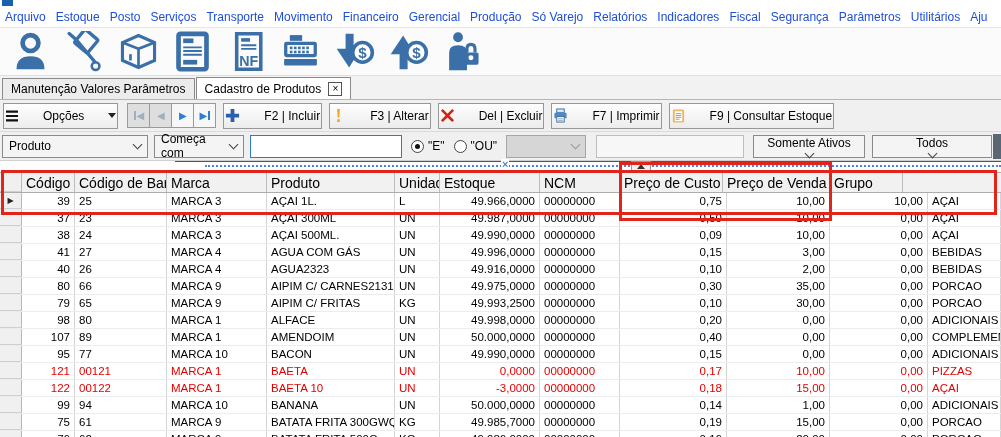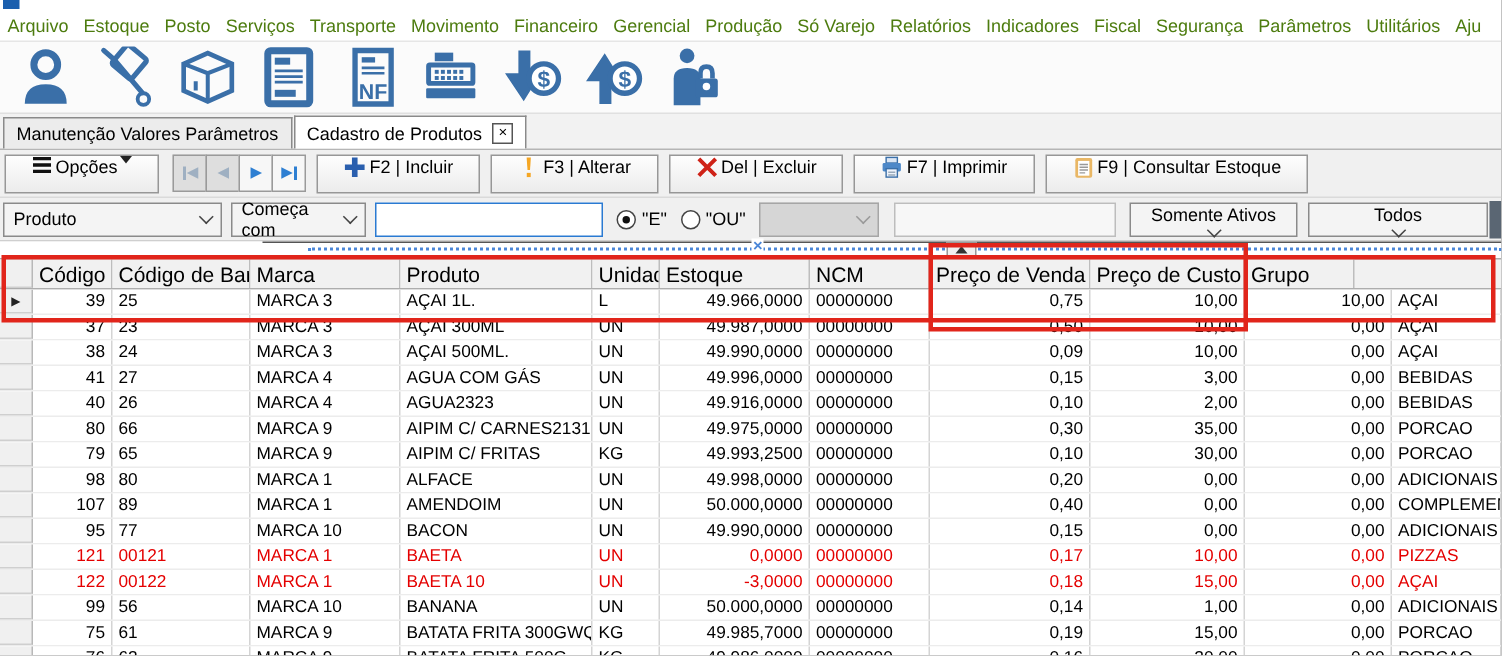--- a/index.html
+++ b/index.html
@@ -4,40 +4,40 @@
 <style>
   *{box-sizing:border-box;margin:0;padding:0;}
   html,body{background:#888;}
   .screen{position:relative;width:1001px;height:437px;background:#fff;overflow:hidden;
     font-family:"Liberation Sans","DejaVu Sans",sans-serif;color:#000;}
   
   .titlebar{height:6px;background:#fff;position:relative;}
   .win-ico{position:absolute;left:2px;top:0;width:11px;height:6px;background:#1b5fae;}
   
   .menubar{height:22px;display:flex;align-items:center;background:#fff;font-size:12px;
-    border-bottom:1px solid #e6e6e6;overflow:hidden;white-space:nowrap;color:#4d7c0f;}
+    border-bottom:1px solid #e6e6e6;overflow:hidden;white-space:nowrap;color:#1d4ed8;}
   .menu-item{padding:0 5px;cursor:default;}
   
   .icon-toolbar{height:48px;background:#fbfbfb;border-bottom:1px solid #e0e0e0;
     display:flex;align-items:center;gap:10px;padding-left:8px;}
   .tool-ico{width:44px;height:44px;display:flex;align-items:center;justify-content:center;}
   .tool-ico svg{width:41px;height:41px;display:block;}
   
   .tabbar{height:24px;background:#f2f2f2;display:flex;align-items:flex-end;padding-left:2px;
     border-bottom:1px solid #b5b5b5;}
   .tab{height:21px;border:1px solid #8a8a8a;border-bottom:none;background:#ececec;
     display:flex;align-items:center;gap:7px;padding:0 8px;font-size:12px;margin-right:1px;}
   .tab.active{background:#fff;height:22px;}
   .tab-close{width:14px;height:14px;border:1px solid #555;display:flex;align-items:center;
     justify-content:center;font-size:10px;line-height:1;background:#fff;}
   
   .actionbar{height:32px;background:#f0f0f0;display:flex;align-items:center;gap:6px;
     padding-left:3px;border-bottom:1px solid #dadada;}
   .opt-btn,.act-btn{height:26px;border:1px solid #979797;background:linear-gradient(#fefefe,#ececec);
-    display:flex;align-items:flex-start;gap:2px;padding:0 17px;font-size:12px;cursor:default;}
+    display:flex;align-items:center;gap:24px;padding:0 1px;font-size:12px;cursor:default;}
   .hamb svg{width:14px;height:12px;display:block;}
   .tri-down{width:0;height:0;border-left:4px solid transparent;border-right:4px solid transparent;
     border-top:5px solid #222;}
   .nav-group{display:flex;margin-left:3px;}
   .nav-btn{width:23px;height:25px;border:1px solid #9a9a9a;background:#f7f7f7;display:flex;
     align-items:center;justify-content:center;gap:1px;margin-right:-1px;}
   .nav-btn.disabled{background:#dedede;}
   .arr{font-size:10px;line-height:1;color:#2e7fd2;font-family:"DejaVu Sans",sans-serif;}
   .nav-btn.disabled .arr{color:#9fb0c2;}
   .bar{width:2px;height:9px;background:#2e7fd2;}
@@ -336,22 +336,22 @@
   <div class="grid">
     <div class="grid-header">
         <div class="cell ind head"></div>
         <div class="cell head c0">Código</div>
         <div class="cell head c1">Código de Barras</div>
         <div class="cell head c2">Marca</div>
         <div class="cell head c3">Produto</div>
         <div class="cell head c4">Unidade</div>
         <div class="cell head c5">Estoque</div>
         <div class="cell head c6">NCM</div>
+        <div class="cell head c8">Preço de Custo</div>
         <div class="cell head c7">Preço de Venda</div>
-        <div class="cell head c8">Preço de Custo</div>
         <div class="cell head c10">Grupo</div>
       </div>
     <div class="grid-body">
         <div class="grow selected">
           <div class="cell ind">▶</div>
           <div class="cell c0 num">39</div>
           <div class="cell c1">25</div>
           <div class="cell c2">MARCA 3</div>
           <div class="cell c3">AÇAI 1L.</div>
           <div class="cell c4">L</div>
@@ -512,21 +512,21 @@
           <div class="cell c5 num">-3,0000</div>
           <div class="cell c6">00000000</div>
           <div class="cell c7 num">0,18</div>
           <div class="cell c8 num">15,00</div>
           <div class="cell c9 num">0,00</div>
           <div class="cell c10">AÇAI</div>
         </div>
         <div class="grow">
           <div class="cell ind"></div>
           <div class="cell c0 num">99</div>
-          <div class="cell c1">56</div>
+          <div class="cell c1">94</div>
           <div class="cell c2">MARCA 10</div>
           <div class="cell c3">BANANA</div>
           <div class="cell c4">UN</div>
           <div class="cell c5 num">50.000,0000</div>
           <div class="cell c6">00000000</div>
           <div class="cell c7 num">0,14</div>
           <div class="cell c8 num">1,00</div>
           <div class="cell c9 num">0,00</div>
           <div class="cell c10">ADICIONAIS</div>
         </div>

